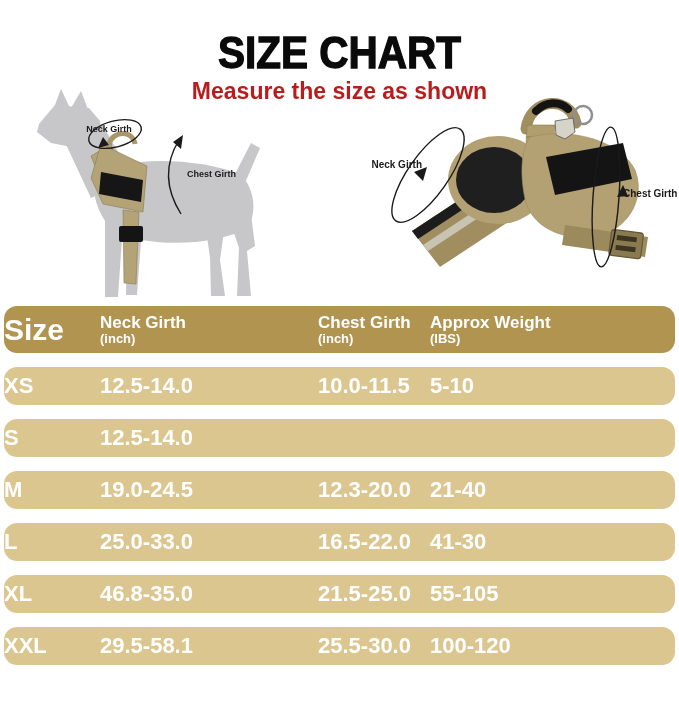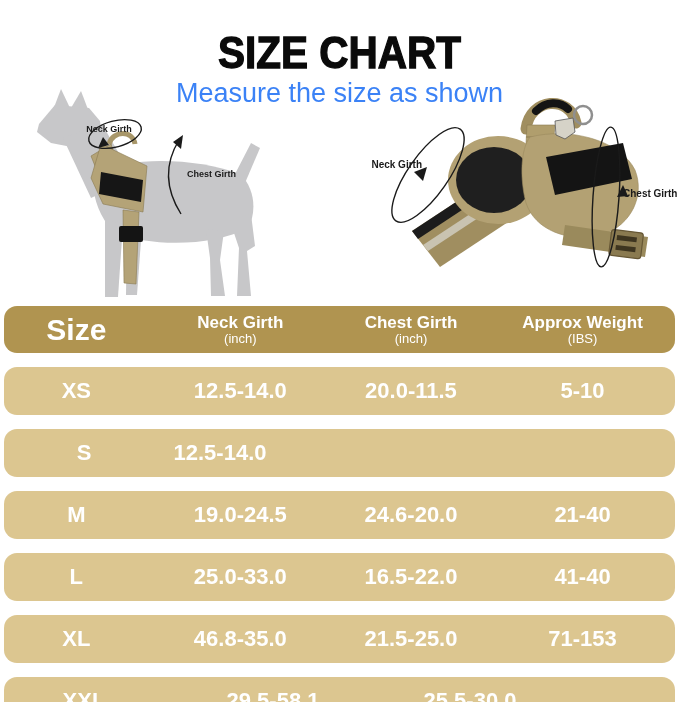--- a/index.html
+++ b/index.html
@@ -7,42 +7,42 @@
     width:679px;height:702px;background:#ffffff;position:relative;overflow:hidden;
     font-family:"Liberation Sans","DejaVu Sans",sans-serif;
   }
   .page{position:absolute;inset:0;}
   
   .hdr{position:absolute;top:10px;left:0;width:679px;text-align:center;margin-top:20px;}
   .title{
     margin:0;font-size:45px;line-height:1.0;font-weight:800;color:#0a0a0a;
     letter-spacing:0px;transform:scaleX(.9);-webkit-text-stroke:1.3px #0a0a0a;
   }
-  .subtitle{margin:4px 0 0;font-size:27px;line-height:1.05;color:#3b82f6;font-weight:400;}
+  .subtitle{margin:4px 0 0;font-size:23px;line-height:1.05;color:#b91c1c;font-weight:700;}
   
   .figures{position:absolute;top:85px;left:0;width:679px;height:216px;}
   .dog-svg{position:absolute;left:3px;top:3px;}
   .harness-svg{position:absolute;left:330px;top:0px;}
   .fig-label{font-family:"Liberation Sans",sans-serif;font-weight:700;fill:#1a1a1a;}
   .lbl-sm{font-size:9px;}
   .lbl-md{font-size:10px;}
   .ann{fill:none;stroke:#1a1a1a;stroke-width:1.4;}
   
   .size-table{position:absolute;top:306px;left:4px;width:671px;}
   .trow{display:flex;align-items:center;border-radius:13px;color:#ffffff;margin-bottom:14px;}
   .trow.head{background:#b09450;height:47px;}
-  .trow.data{background:#dcc690;height:48px;font-size:22px;font-weight:700;}
-  .cell{text-align:center;padding-left:32px;}
+  .trow.data{background:#dcc690;height:38px;font-size:22px;font-weight:700;}
+  .cell{text-align:left;}
   .c-size{width:96px;}
   .c-neck{width:218px;}
   .c-chest{width:112px;}
   .c-weight{width:220px;}
   .head .c-size{font-size:30px;font-weight:700;}
   .hcol .hmain{font-size:17px;font-weight:700;line-height:1.1;}
-  .hcol .hsub{font-size:13px;font-weight:400;line-height:1.0;}
+  .hcol .hsub{font-size:13px;font-weight:700;line-height:1.0;}
 </style>
 </head>
 <body>
 
 <div class="page">
 
   <div class="hdr">
     <h1 class="title">SIZE CHART</h1>
     <p class="subtitle">Measure the size as shown</p>
   </div>
@@ -144,50 +144,51 @@
       </div>
       <div class="cell c-weight hcol">
         <div class="hmain">Approx Weight</div>
         <div class="hsub">(IBS)</div>
       </div>
     </div>
 
     <div class="trow data">
       <div class="cell c-size">XS</div>
       <div class="cell c-neck">12.5-14.0</div>
-      <div class="cell c-chest">20.0-11.5</div>
+      <div class="cell c-chest">10.0-11.5</div>
       <div class="cell c-weight">5-10</div>
     </div>
 
     <div class="trow data">
       <div class="cell c-size">S</div>
       <div class="cell c-chest">12.5-14.0</div>
     </div>
 
     <div class="trow data">
       <div class="cell c-size">M</div>
       <div class="cell c-neck">19.0-24.5</div>
-      <div class="cell c-chest">24.6-20.0</div>
+      <div class="cell c-chest">12.3-20.0</div>
       <div class="cell c-weight">21-40</div>
     </div>
 
     <div class="trow data">
       <div class="cell c-size">L</div>
       <div class="cell c-neck">25.0-33.0</div>
       <div class="cell c-chest">16.5-22.0</div>
-      <div class="cell c-weight">41-40</div>
+      <div class="cell c-weight">41-30</div>
     </div>
 
     <div class="trow data">
       <div class="cell c-size">XL</div>
       <div class="cell c-neck">46.8-35.0</div>
       <div class="cell c-chest">21.5-25.0</div>
-      <div class="cell c-weight">71-153</div>
+      <div class="cell c-weight">55-105</div>
     </div>
 
     <div class="trow data">
       <div class="cell c-size">XXL</div>
       <div class="cell c-neck">29.5-58.1</div>
       <div class="cell c-chest">25.5-30.0</div>
+      <div class="cell c-weight">100-120</div>
     </div>
 
   </div>
 </div>
 
 </body></html>

